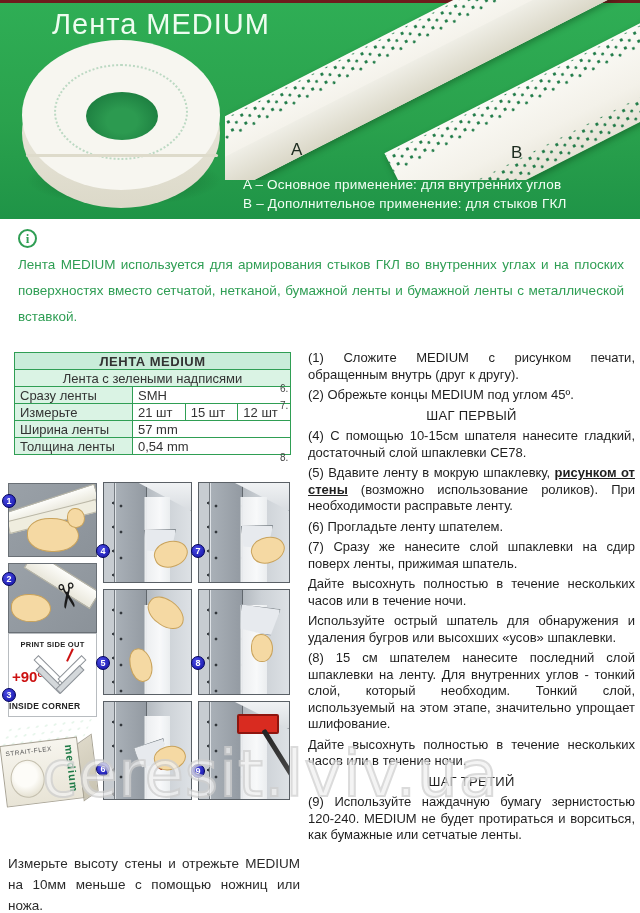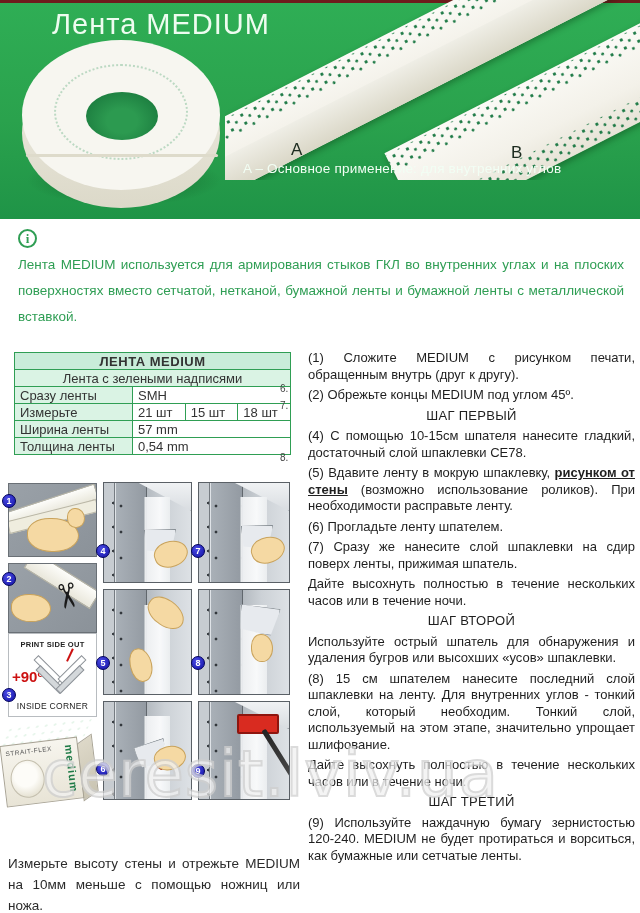--- a/index.html
+++ b/index.html
@@ -38,21 +38,21 @@
     background-image:radial-gradient(circle,#1e7a46 1.3px, transparent 1.8px),
                      radial-gradient(circle,#1e7a46 1.1px, transparent 1.6px);
     background-size:15px 9px, 15px 9px; background-position:0 0, 7px 4px; }
   .strip .dots.top { top:2px; } .strip .dots.bottom { bottom:2px; }
   .stripA { left:-70px; top:34px; width:480px; height:70px; transform:rotate(-27deg); }
   .stripA .fold { position:absolute; left:0; right:0; top:52%; bottom:0;
     background:linear-gradient(180deg,#efeee6,#dad7c7); }
   .stripB { left:150px; top:26px; width:540px; height:88px; transform:rotate(-27deg); }
   .strip-label { position:absolute; font-size:17px; color:#1c2b1f; font-weight:500; }
 
-  .hdr-captions { position:absolute; left:243px; top:159px; font-size:13.5px; color:#f2fef4;
+  .hdr-captions { position:absolute; left:243px; top:175px; font-size:13.5px; color:#f2fef4;
     line-height:19px; letter-spacing:.2px; }
 
   
   .info-icon { position:absolute; left:18px; top:229px; width:19px; height:19px; border-radius:50%;
     border:2px solid #2f9e54; background:#fff; color:#2f9e54; font-weight:bold; font-size:13px;
     display:flex; align-items:center; justify-content:center; font-family:"Liberation Serif",serif; }
   .info-head { position:absolute; left:46px; top:232px; font-size:13.5px; color:#2f9e54;
     letter-spacing:.8px; }
   .info-p { position:absolute; left:18px; width:606px; font-size:13.5px; color:#2f9e54;
     line-height:26px; text-align:justify; }
@@ -106,22 +106,22 @@
     border-radius:2px; }
   .pole { position:absolute; width:5px; height:70px; background:linear-gradient(180deg,#222,#555);
     border-radius:2px; }
 
   .scissors { position:absolute; font-size:34px; color:#1a1a1a; transform:rotate(80deg); }
 
   
   .fig3 { background:#fff; border:1px solid #b8bcc0; }
   .f3-print { position:absolute; top:6px; left:0; right:0; text-align:center; font-size:7.5px;
     font-weight:bold; color:#222; letter-spacing:.3px; }
-  .f3-inside { position:absolute; bottom:5px; left:0; right:0; text-align:center; font-size:8.5px;
-    font-weight:normal; color:#222; letter-spacing:.3px; }
+  .f3-inside { position:absolute; bottom:5px; left:0; right:0; text-align:left; font-size:8.5px;
+    font-weight:bold; color:#222; letter-spacing:.3px; }
   .f3-90 { position:absolute; left:3px; top:34px; font-size:15px; font-weight:bold; color:#cc1111; }
   .vbar { position:absolute; width:34px; height:7px; background:#fff; border:1px solid #8d9298; }
   .vbar.gray { background:#d4d8db; }
   .f3-pointer { position:absolute; width:1.5px; height:14px; background:#cc1111; transform:rotate(25deg); }
 
   
   .pbox { position:absolute; left:2px; top:722px; width:96px; height:84px; transform:rotate(-7deg); }
   .pbox-top { position:absolute; left:4px; top:0; width:86px; height:22px;
     background:linear-gradient(90deg,#2f9e4f,#27894a); transform:skewX(-30deg);
     background-image:radial-gradient(circle,#e6f5ea 1px, transparent 1.4px); background-size:9px 7px; }
@@ -178,20 +178,21 @@
       <div class="roll-shadow"></div>
       <div class="roll-side"></div>
       <div class="roll-top"></div>
       <div class="roll-ring"></div>
       <div class="roll-hole"></div>
       <div class="roll-seam"></div>
     </div>
 
     <div class="hdr-captions">
       <div>A – Основное применение: для внутренних углов</div>
+      <div>B – Дополнительное применение: для стыков ГКЛ</div>
     </div>
   </div>
 
   <div class="info-icon">
     <span>i</span>
   </div>
   <div class="info-p info-p1">Лента MEDIUM используется для армирования стыков ГКЛ во внутренних углах и на плоских поверхностях вместо сетчатой, нетканой, бумажной ленты и бумажной ленты с металлической вставкой.</div>
 
   <table class="spec">
     <tbody>
@@ -202,21 +203,21 @@
           <td colspan="4" class="t-sub">Лента с зелеными надписями</td>
         </tr>
     <tr>
       <td class="t-label" style="width:118px">Сразу ленты</td>
       <td colspan="3" class="t-val">SMH</td>
     </tr>
     <tr>
       <td class="t-label">Измерьте</td>
       <td class="t-val">21 шт</td>
       <td class="t-val">15 шт</td>
-      <td class="t-val">18 шт</td>
+      <td class="t-val">12 шт</td>
     </tr>
     <tr>
       <td class="t-label">Ширина ленты</td>
       <td colspan="3" class="t-val">57 mm</td>
     </tr>
     <tr>
       <td class="t-label">Толщина ленты</td>
       <td colspan="3" class="t-val">0,54 mm</td>
     </tr>
   </tbody>
@@ -335,21 +336,20 @@
 
   <div class="steps">
     <p>(1) Сложите MEDIUM с рисунком печати, обращенным внутрь (друг к другу).</p>
     <p>(2) Обрежьте концы MEDIUM под углом 45º.</p>
     <p class="step-head">ШАГ ПЕРВЫЙ</p>
     <p>(4) С помощью 10-15см шпателя нанесите гладкий, достаточный слой шпаклевки CE78.</p>
     <p><span>(5) Вдавите ленту в мокрую шпаклевку, </span><span class="bold-u">рисунком от стены</span><span> (возможно использование роликов). При необходимости расправьте ленту.</span></p>
     <p>(6) Прогладьте ленту шпателем.</p>
     <p>(7) Сразу же нанесите слой шпаклевки на сдир поверх ленты, прижимая шпатель.</p>
     <p>Дайте высохнуть полностью в течение нескольких часов или в течение ночи.</p>
-    <p class="step-head">ШАГ ВТОРОЙ</p>
     <p>Используйте острый шпатель для обнаружения и удаления бугров или высохших «усов» шпаклевки.</p>
     <p>(8) 15 см шпателем нанесите последний слой шпаклевки на ленту. Для внутренних углов - тонкий слой, который необходим. Тонкий слой, используемый на этом этапе, значительно упрощает шлифование.</p>
     <p>Дайте высохнуть полностью в течение нескольких часов или в течение ночи.</p>
     <p class="step-head">ШАГ ТРЕТИЙ</p>
     <p>(9) Используйте наждачную бумагу зернистостью 120-240. MEDIUM не будет протираться и ворситься, как бумажные или сетчатые ленты.</p>
   </div>
 
   <div class="watermark">ceresit.lviv.ua</div>
 
 </div>

